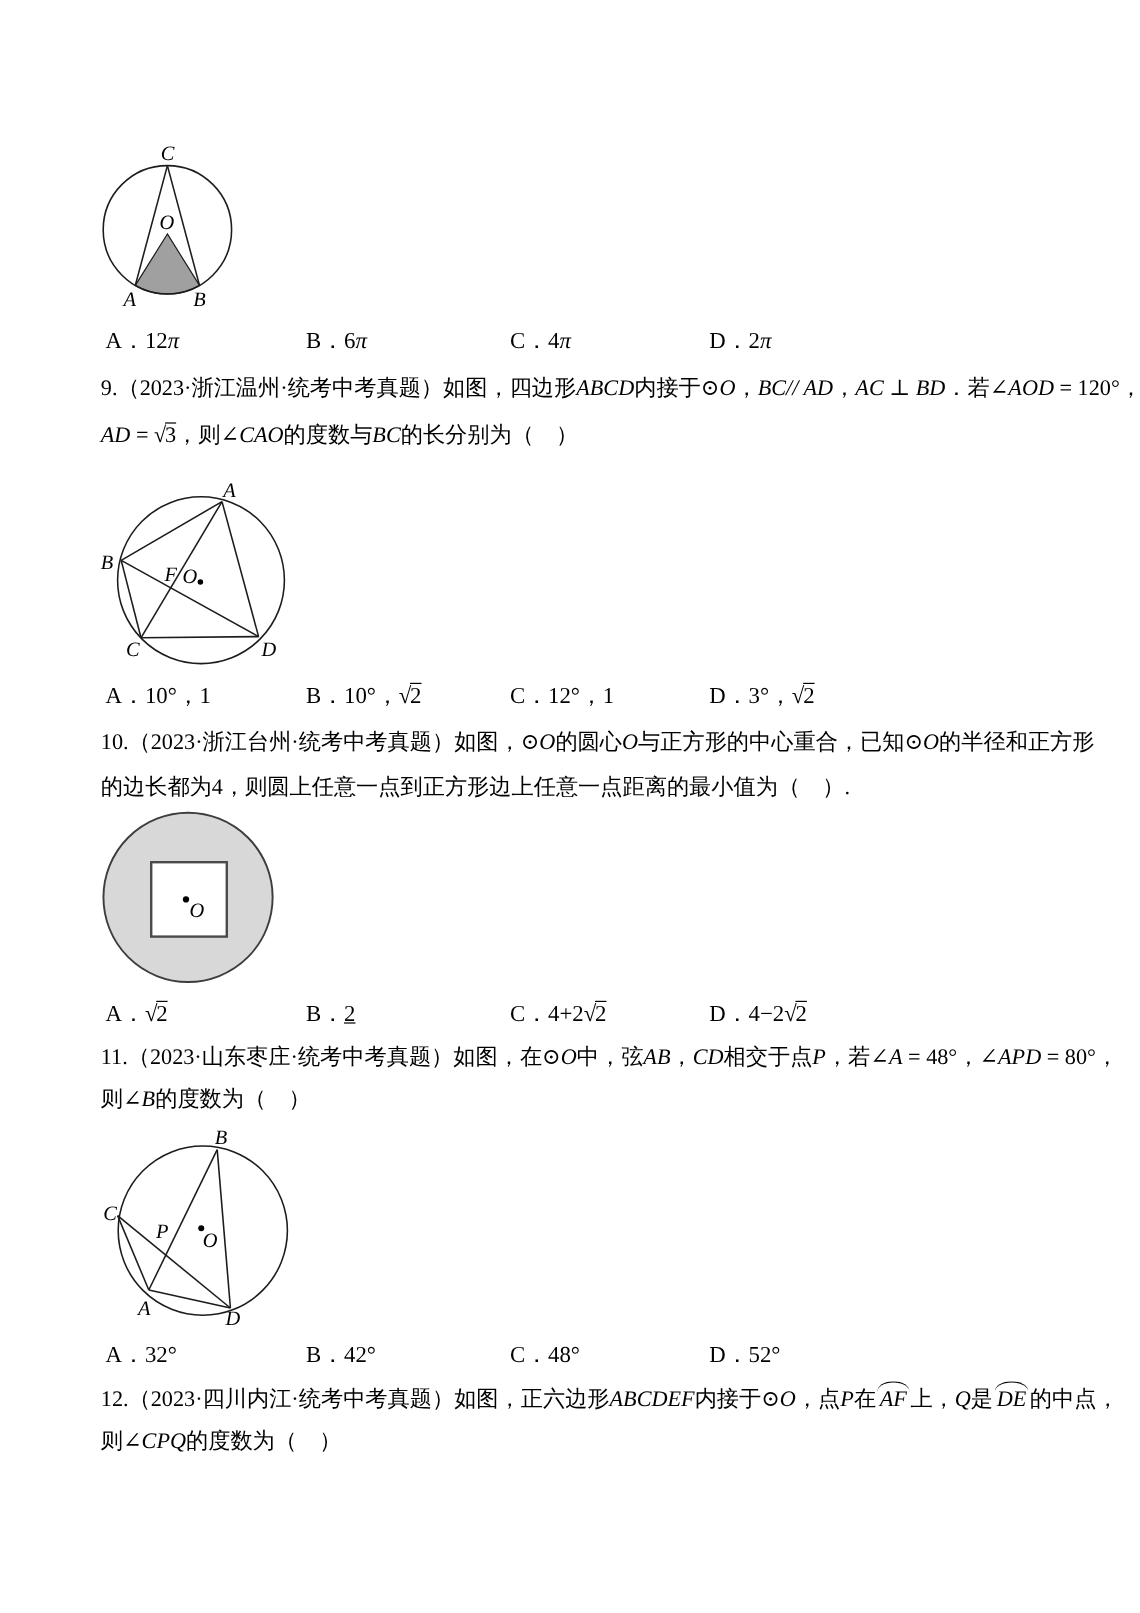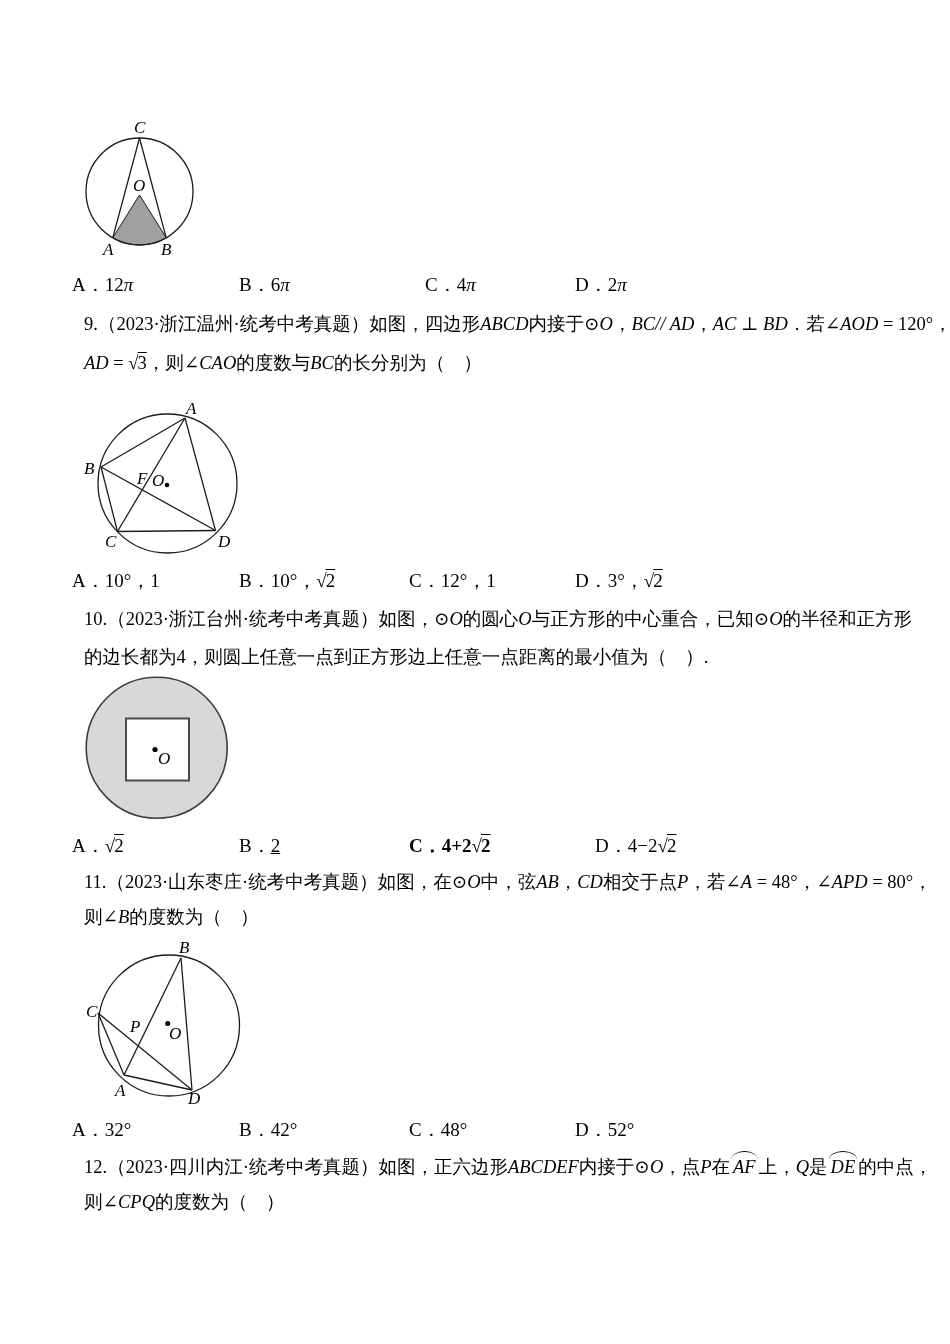--- a/index.html
+++ b/index.html
@@ -1,20 +1,20 @@
 <!DOCTYPE html>
 <html><head>
 <meta charset="utf-8">
 <style>
   html,body{margin:0;padding:0;}
   body{width:950px;height:1344px;background:#ffffff;color:#000;
        font-family:"Liberation Serif","DejaVu Serif",serif;position:relative;overflow:hidden;}
   .page{position:absolute;inset:0;background:#fff;}
   .qline{position:absolute;left:84px;font-size:18.5px;line-height:26px;white-space:nowrap;}
-  .optrow{position:absolute;left:72px;width:820px;height:26px;font-size:19px;line-height:26px;}
+  .optrow{position:absolute;left:88px;width:820px;height:26px;font-size:19px;line-height:26px;}
   .opt{position:absolute;top:0;white-space:nowrap;}
   .opt .lbl{display:inline-block;}
   .it{font-style:italic;}
   .arc{font-style:italic;position:relative;display:inline-block;padding:0 2px;margin:0 1px;}
   .arc::before{content:"";position:absolute;left:0;right:0;top:-3px;height:8px;
                border-top:1.5px solid #000;border-radius:50% 50% 0 0 / 100% 100% 0 0;}
   .sqrt{white-space:nowrap;}
   .sqrt .rt{letter-spacing:-1px;}
   .rad{text-decoration:overline;}
   svg.fig{position:absolute;overflow:visible;}
@@ -33,21 +33,21 @@
     <line class="geo" x1="139.5" y1="138" x2="166.25" y2="237.8"></line>
     <text x="134" y="133">C</text>
     <text x="133" y="191">O</text>
     <text x="103" y="255">A</text>
     <text x="161" y="255">B</text>
   </svg>
 
   <div class="optrow" style="top:272px;">
     <span class="opt" style="left:0px;"><span class="lbl">A．</span><span><span>12</span><span class="it">π</span></span></span>
     <span class="opt" style="left:167px;"><span class="lbl">B．</span><span><span>6</span><span class="it">π</span></span></span>
-    <span class="opt" style="left:337px;margin-left:16px;"><span class="lbl">C．</span><span><span>4</span><span class="it">π</span></span></span>
+    <span class="opt" style="left:337px;"><span class="lbl">C．</span><span><span>4</span><span class="it">π</span></span></span>
     <span class="opt" style="left:503px;"><span class="lbl">D．</span><span><span>2</span><span class="it">π</span></span></span>
   </div>
 
   <div class="qline" style="top:311px;"><span>9.（2023·浙江温州·统考中考真题）如图，四边形</span><span class="it">ABCD</span><span>内接于⊙</span><span class="it">O</span><span>，</span><span class="it">BC</span><span class="it">// </span><span class="it">AD</span><span>，</span><span class="it">AC</span><span> ⊥ </span><span class="it">BD</span><span>．若∠</span><span class="it">AOD</span><span> = 120°，</span></div>
   <div class="qline" style="top:350px;"><span class="it">AD</span><span> = </span><span class="sqrt"><span class="rt">√</span><span class="rad">3</span></span><span>，则∠</span><span class="it">CAO</span><span>的度数与</span><span class="it">BC</span><span>的长分别为（　）</span></div>
 
   <svg class="fig" style="left:80px;top:398px;" width="170" height="162" viewBox="80 398 170 162">
     <circle class="geo" cx="167.5" cy="483.5" r="69.5"></circle>
     <line class="geo" x1="185" y1="418" x2="101" y2="467"></line>
     <line class="geo" x1="185" y1="418" x2="117.5" y2="531.5"></line>
@@ -77,22 +77,22 @@
   <svg class="fig" style="left:78px;top:668px;" width="160" height="158" viewBox="78 668 160 158">
     <circle cx="156.7" cy="747.8" r="70.5" stroke-width="1.6" fill="#d8d8d8" stroke="#3d3d3d"></circle>
     <rect x="126" y="718.5" width="63" height="62" stroke-width="2" fill="#ffffff" stroke="#4a4a4a"></rect>
     <circle cx="155" cy="749.5" r="2.6" fill="#000"></circle>
     <text x="158" y="764" font-size="19">O</text>
   </svg>
 
   <div class="optrow" style="top:833px;">
     <span class="opt" style="left:0px;"><span class="lbl">A．</span><span><span class="sqrt"><span class="rt">√</span><span class="rad">2</span></span></span></span>
     <span class="opt" style="left:167px;text-decoration:underline;"><span class="lbl">B．</span><span><span>2</span></span></span>
-    <span class="opt" style="left:337px;font-weight:bold;"><span class="lbl">C．</span><span><span>4+2</span><span class="sqrt"><span class="rt">√</span><span class="rad">2</span></span></span></span>
-    <span class="opt" style="left:503px;margin-left:20px;"><span class="lbl">D．</span><span><span>4−2</span><span class="sqrt"><span class="rt">√</span><span class="rad">2</span></span></span></span>
+    <span class="opt" style="left:337px;"><span class="lbl">C．</span><span><span>4+2</span><span class="sqrt"><span class="rt">√</span><span class="rad">2</span></span></span></span>
+    <span class="opt" style="left:503px;"><span class="lbl">D．</span><span><span>4−2</span><span class="sqrt"><span class="rt">√</span><span class="rad">2</span></span></span></span>
   </div>
 
   <div class="qline" style="top:869px;"><span>11.（2023·山东枣庄·统考中考真题）如图，在⊙</span><span class="it">O</span><span>中，弦</span><span class="it">AB</span><span>，</span><span class="it">CD</span><span>相交于点</span><span class="it">P</span><span>，若∠</span><span class="it">A</span><span> = 48°，∠</span><span class="it">APD</span><span> = 80°，</span></div>
   <div class="qline" style="top:904px;"><span>则∠</span><span class="it">B</span><span>的度数为（　）</span></div>
 
   <svg class="fig" style="left:80px;top:938px;" width="175" height="172" viewBox="80 938 175 172">
     <circle class="geo" cx="169" cy="1025.5" r="70.5"></circle>
     <line class="geo" x1="124" y1="1075" x2="181" y2="958"></line>
     <line class="geo" x1="98" y1="1013" x2="192" y2="1090"></line>
     <line class="geo" x1="98" y1="1013" x2="124" y2="1075"></line>

